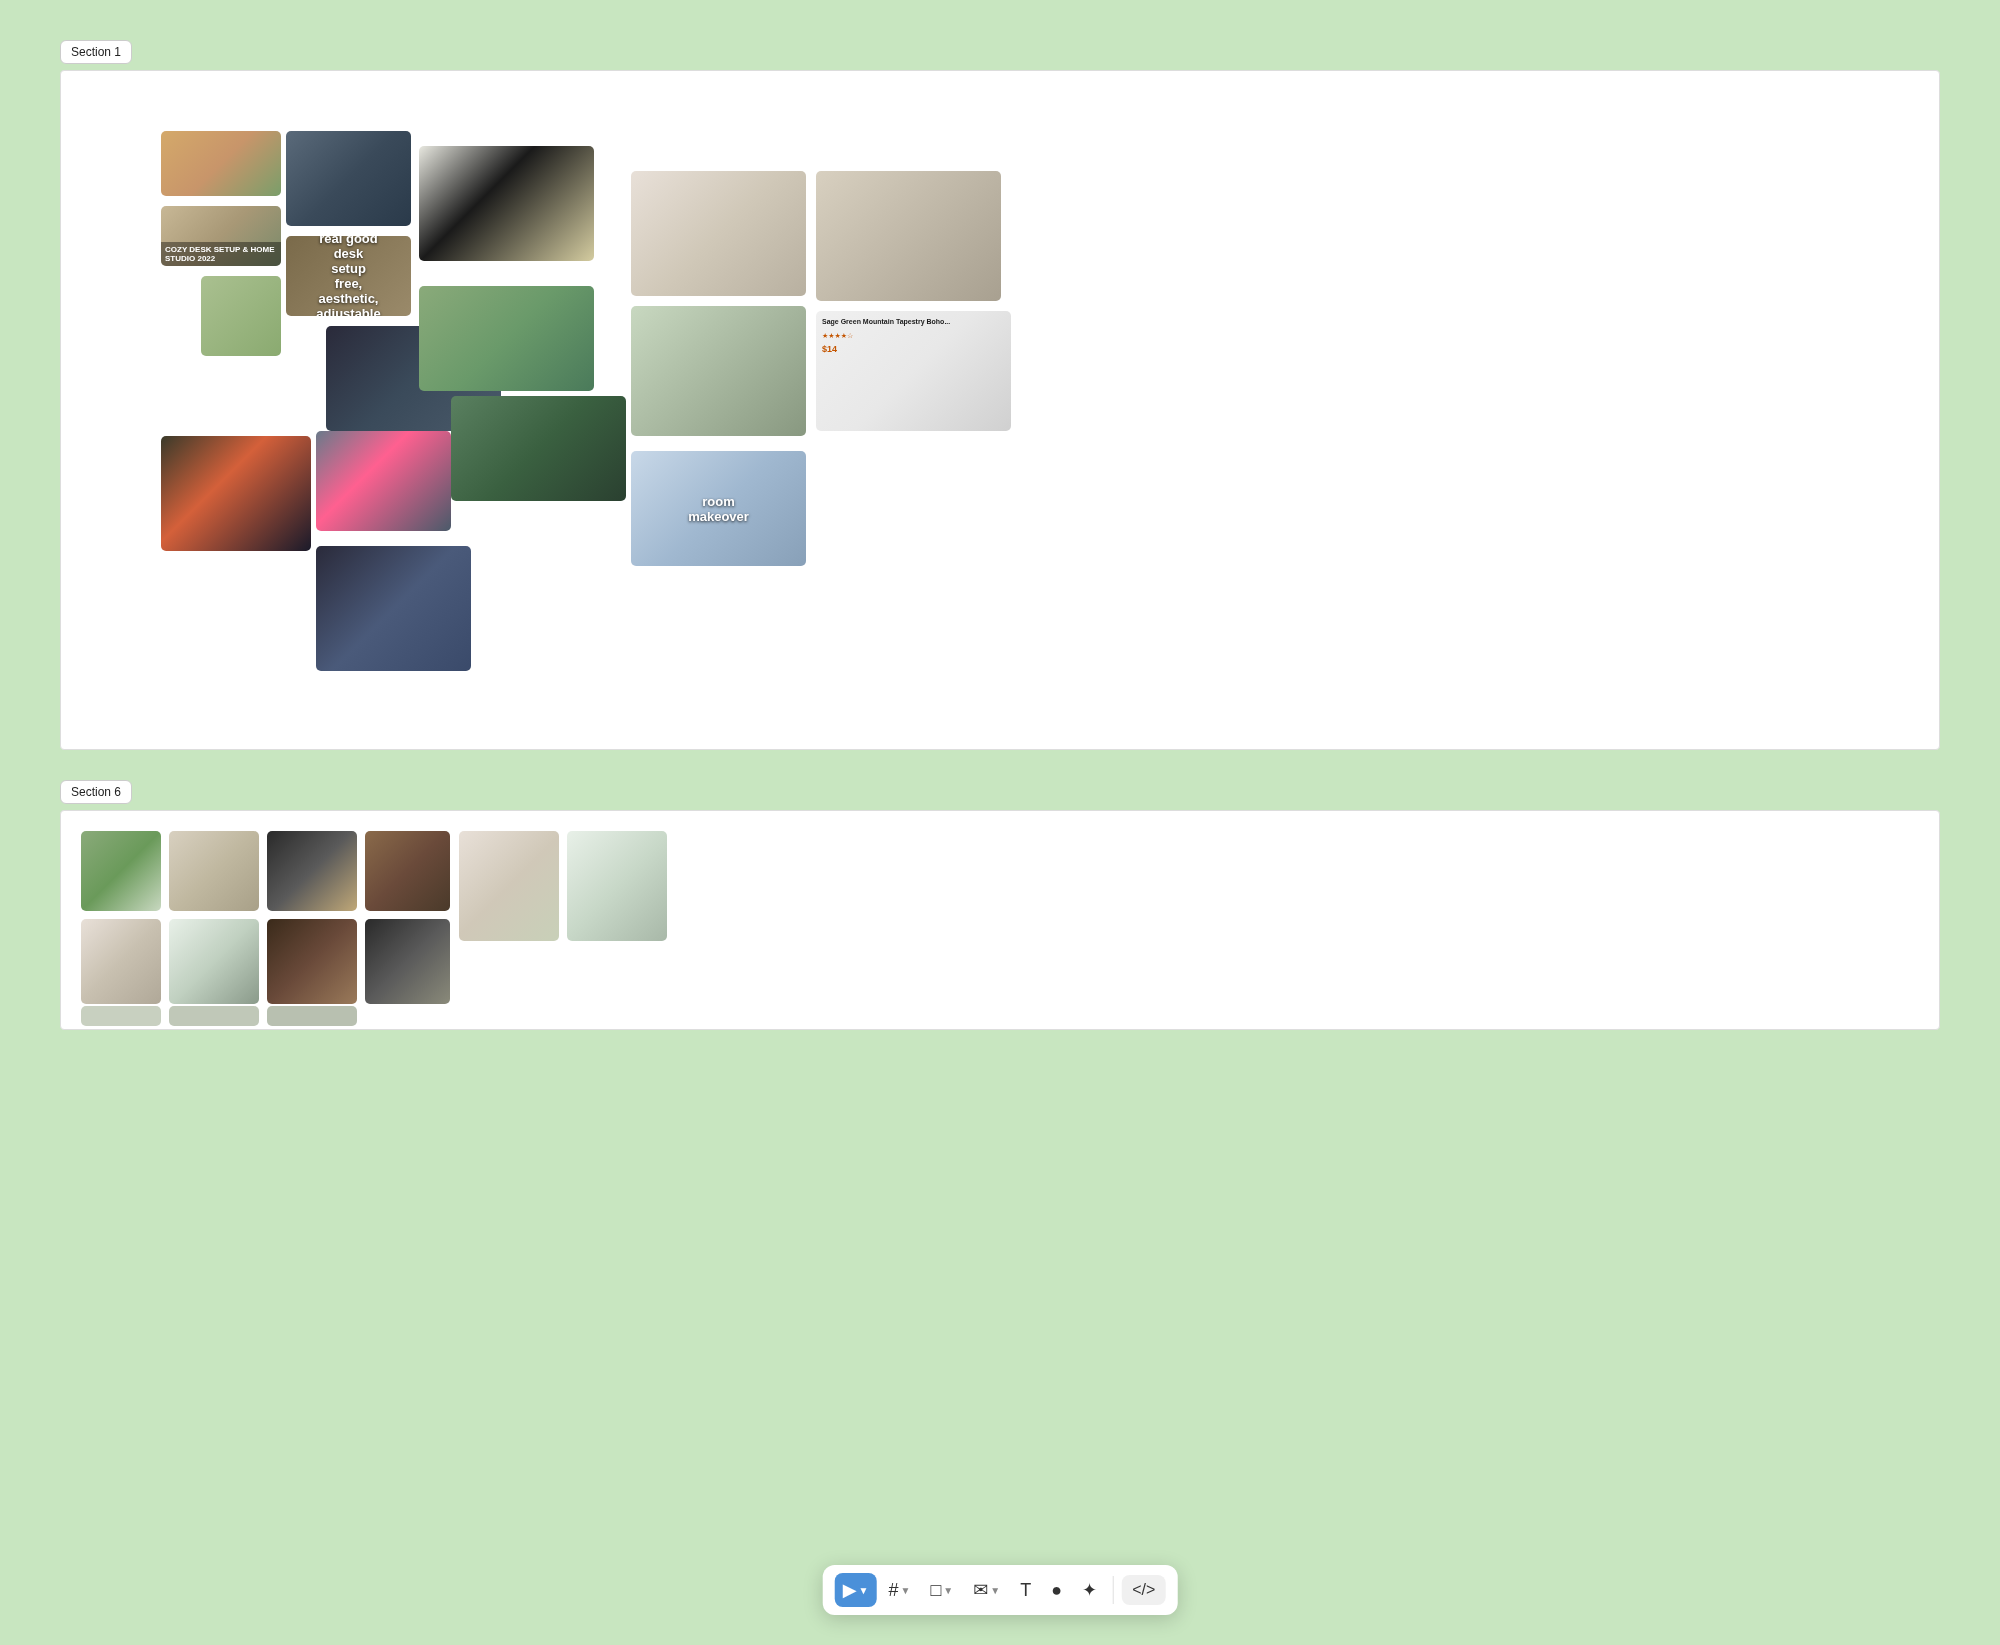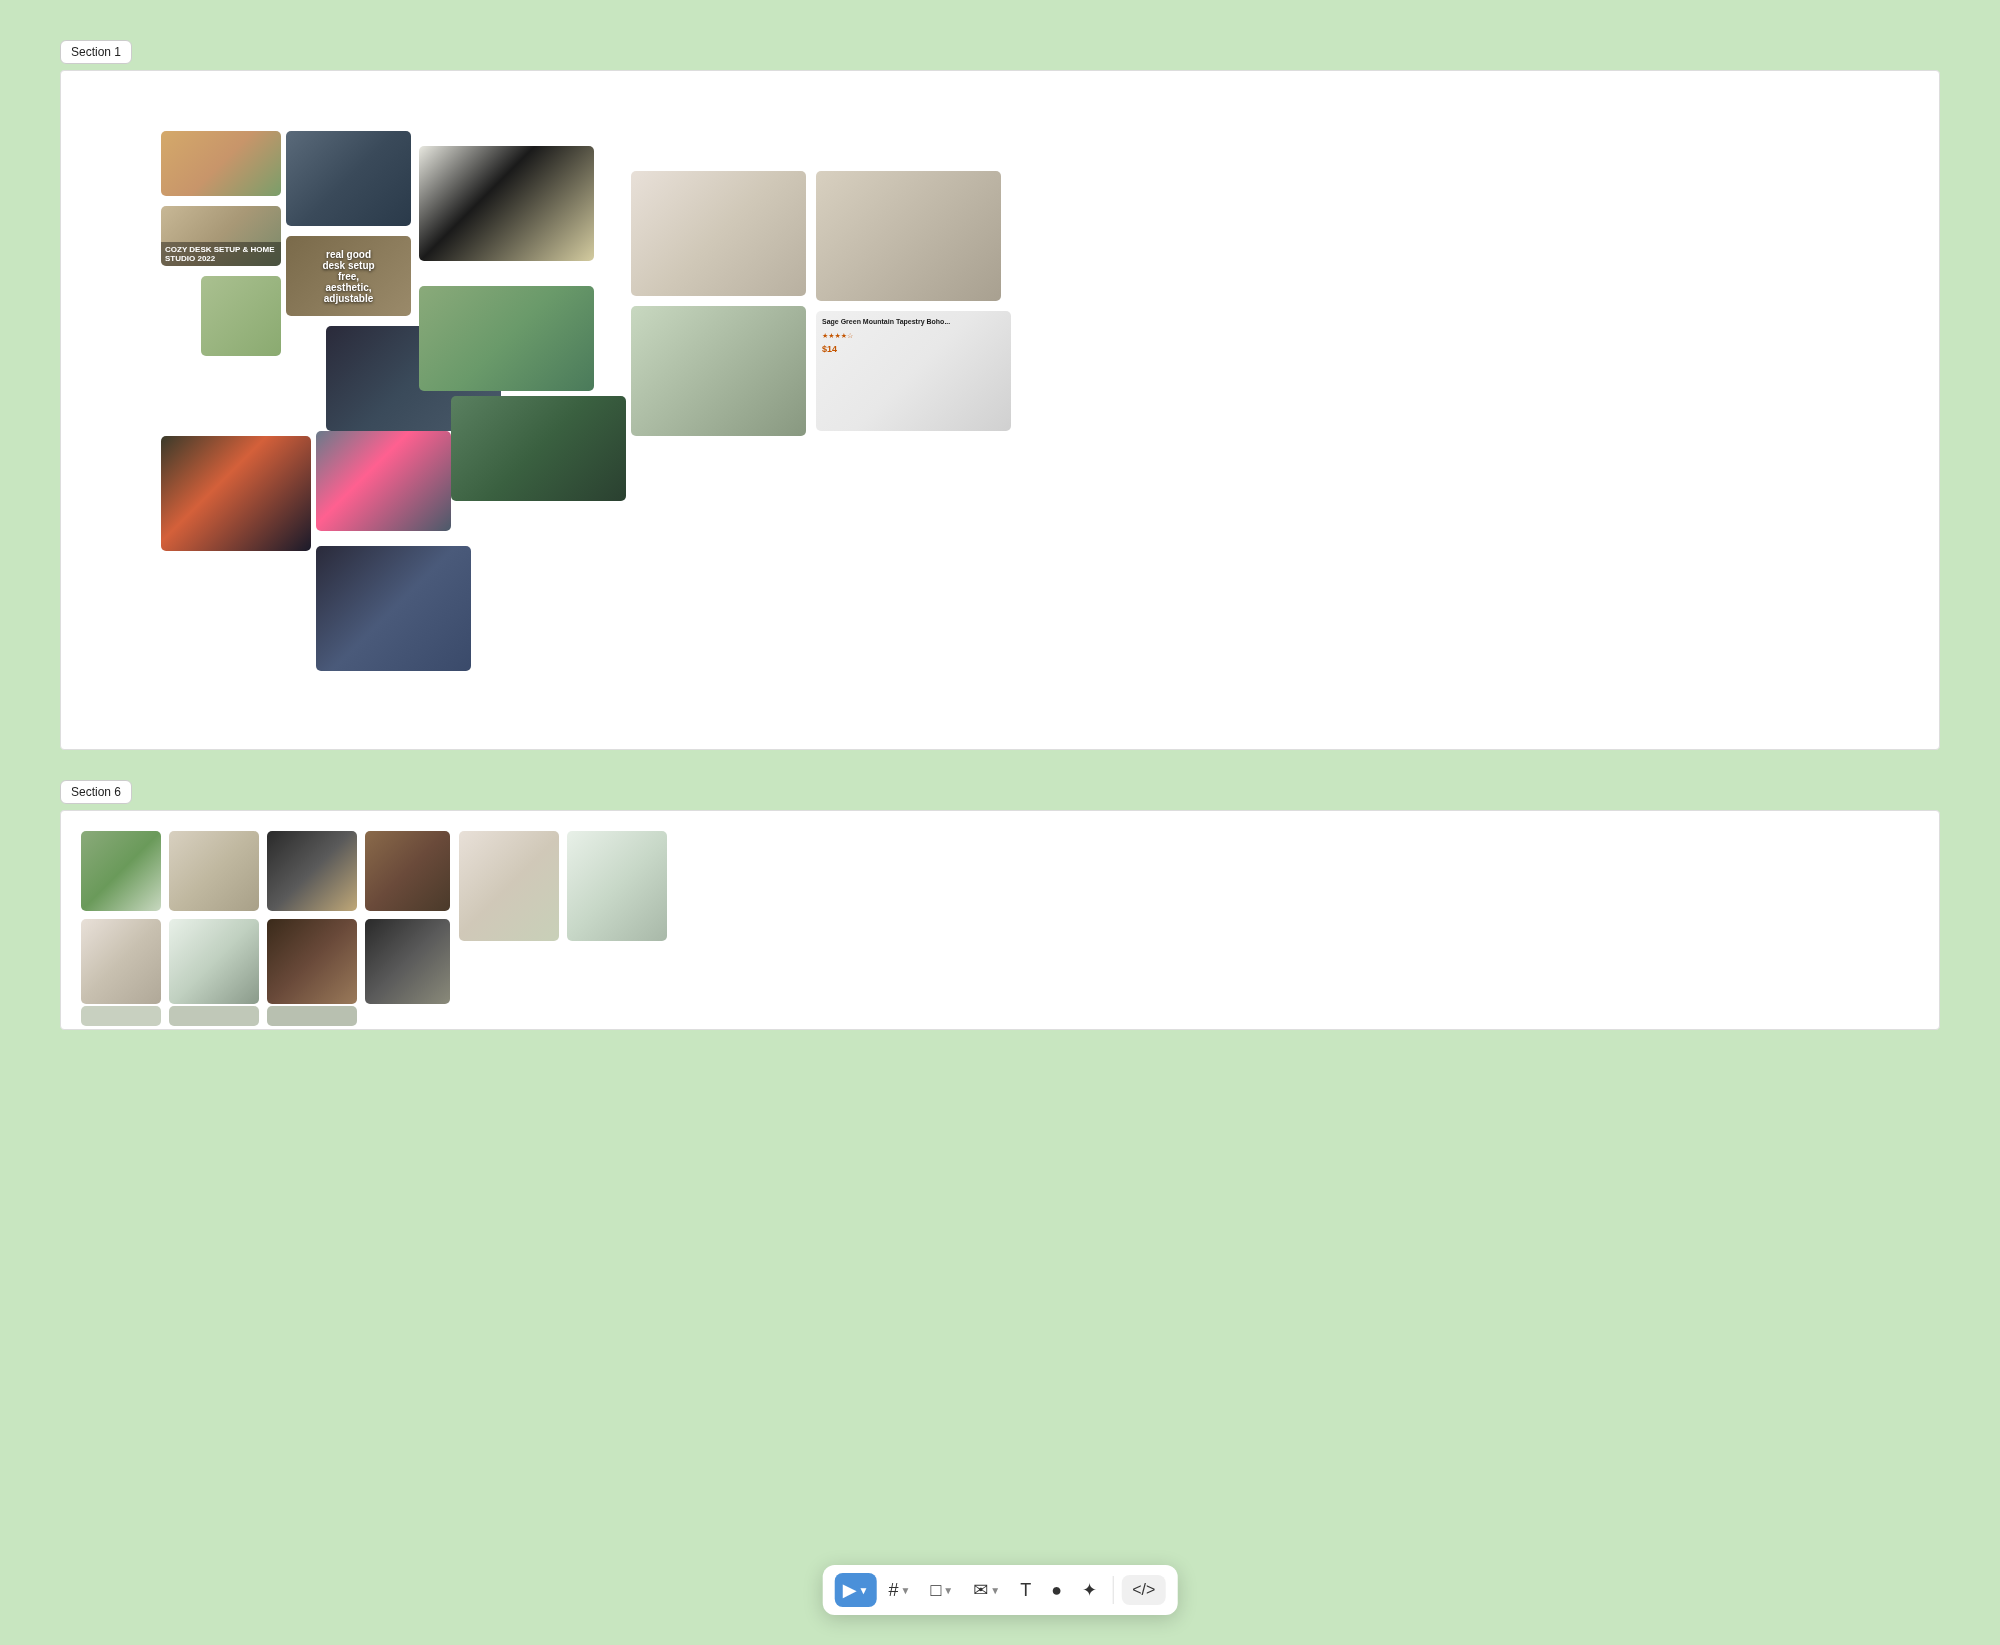--- a/index.html
+++ b/index.html
@@ -149,21 +149,21 @@
       padding: 3px 4px;
       font-weight: bold;
     }
 
     .img-text-center {
       position: absolute;
       top: 50%;
       left: 50%;
       transform: translate(-50%, -50%);
       color: white;
-      font-size: 10px;
+      font-size: 13px;
       text-align: center;
       font-weight: bold;
       text-shadow: 0 1px 3px rgba(0,0,0,0.8);
     }
   </style>
 </head>
 <body>
 
 <div class="section-wrapper">
   <div class="section-label">Section 1</div>
@@ -217,20 +217,23 @@
     </div>
 
     <div class="img-block img-amazon" style="left:755px; top:240px; width:195px; height:120px;">
       <div style="padding:6px; font-size:7px; color:#333; line-height:1.4;">
         <div style="font-weight:bold; color:#1a1a1a;">Sage Green Mountain Tapestry Boho...</div>
         <div style="color:#c45500; margin-top:4px;">★★★★☆</div>
         <div style="color:#c45500; font-size:9px; font-weight:bold; margin-top:2px;">$14</div>
       </div>
     </div>
 
+    <div class="img-block img-room" style="left:570px; top:380px; width:175px; height:115px;">
+      <div class="img-text-center">room makeover</div>
+    </div>
 
   </div>
 </div>
 
 <div class="section-wrapper">
   <div class="section-label">Section 6</div>
   <div class="section-canvas section-2-canvas">
 
     <div class="img-block img-living1" style="left:20px; top:20px; width:80px; height:80px;">
     </div>

